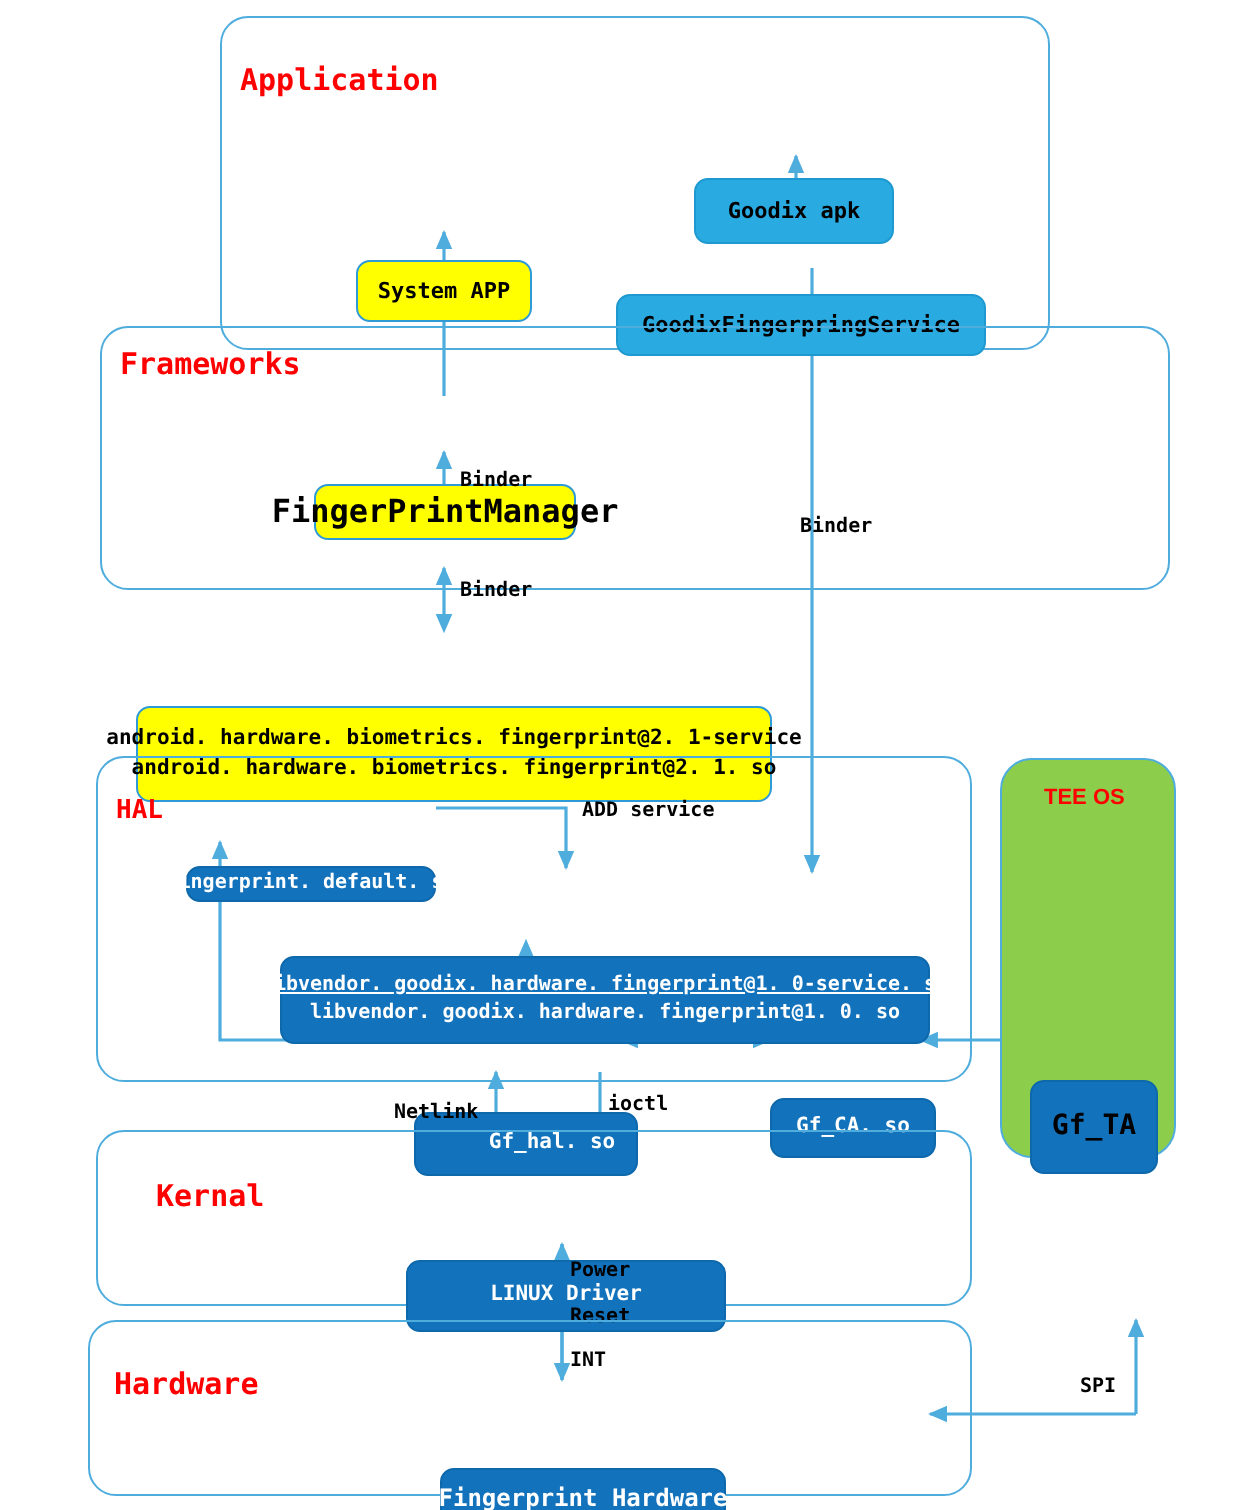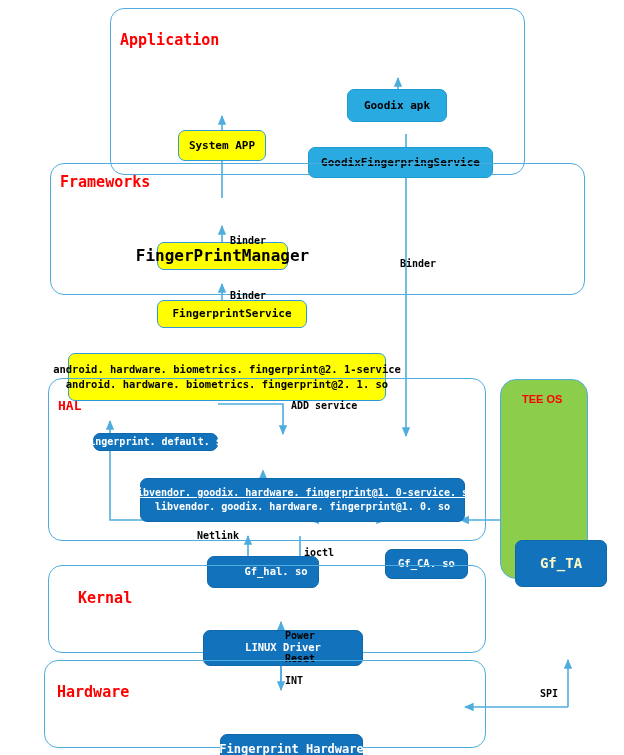--- a/index.html
+++ b/index.html
@@ -165,23 +165,20 @@
 
   <div class="panel" style="left:50px; top:163px; width:535px; height:132px;"></div>
   <div class="panel-title" style="left:60px; top:173px;">Frameworks</div>
 
   <div class="node yellow" style="left:157px; top:198px; width:131px; height:28px; font-size:16px;">
     <span class="line">FingerPrintManager</span>
   </div>
 
   <div class="edge-label" style="left:230px; top:235px;">Binder</div>
 
-  <div class="node yellow" style="left:157px; top:256px; width:150px; height:28px; font-size:11px;">
-    <span class="line">FingerprintService</span>
-  </div>
 
   <div class="edge-label" style="left:230px; top:290px;">Binder</div>
 
   <div class="edge-label" style="left:400px; top:258px;">Binder</div>
 
   <div class="node yellow" style="left:68px; top:309px; width:318px; height:48px; font-size:10.5px;">
     <span class="line">android. hardware. biometrics. fingerprint@2. 1-service</span>
     <span class="line">android. hardware. biometrics. fingerprint@2. 1. so</span>
   </div>
 
@@ -203,25 +200,25 @@
     <span class="line">Gf_hal. so</span>
   </div>
 
   <div class="node blue-dark" style="left:385px; top:505px; width:83px; height:30px; font-size:10.5px; color:#ffffff;">
     <span class="line">Gf_CA. so</span>
   </div>
 
   <div class="tee-region" style="left:500px; top:379px; width:88px; height:200px;"></div>
   <div class="panel-title small" style="left:522px; top:393px; font-family:'Liberation Sans', sans-serif; font-size:11px;">TEE OS</div>
 
-  <div class="node blue-dark" style="left:515px; top:496px; width:92px; height:47px; font-size:14px; color:#fef9c3;">
+  <div class="node blue-dark" style="left:515px; top:496px; width:64px; height:47px; font-size:14px; color:#000000;">
     <span class="line">Gf_TA</span>
   </div>
 
-  <div class="edge-label" style="left:197px; top:530px;">Netlink</div>
+  <div class="edge-label" style="left:197px; top:551px;">Netlink</div>
 
   <div class="edge-label" style="left:304px; top:547px;">ioctl</div>
 
   <div class="panel" style="left:48px; top:565px; width:438px; height:88px;"></div>
   <div class="panel-title" style="left:66px; top:589px;padding-left:12px;">Kernal</div>
 
   <div class="node blue-dark" style="left:203px; top:586px; width:160px; height:36px; font-size:10.5px; color:#ffffff;">
     <span class="line">LINUX Driver</span>
   </div>
 

